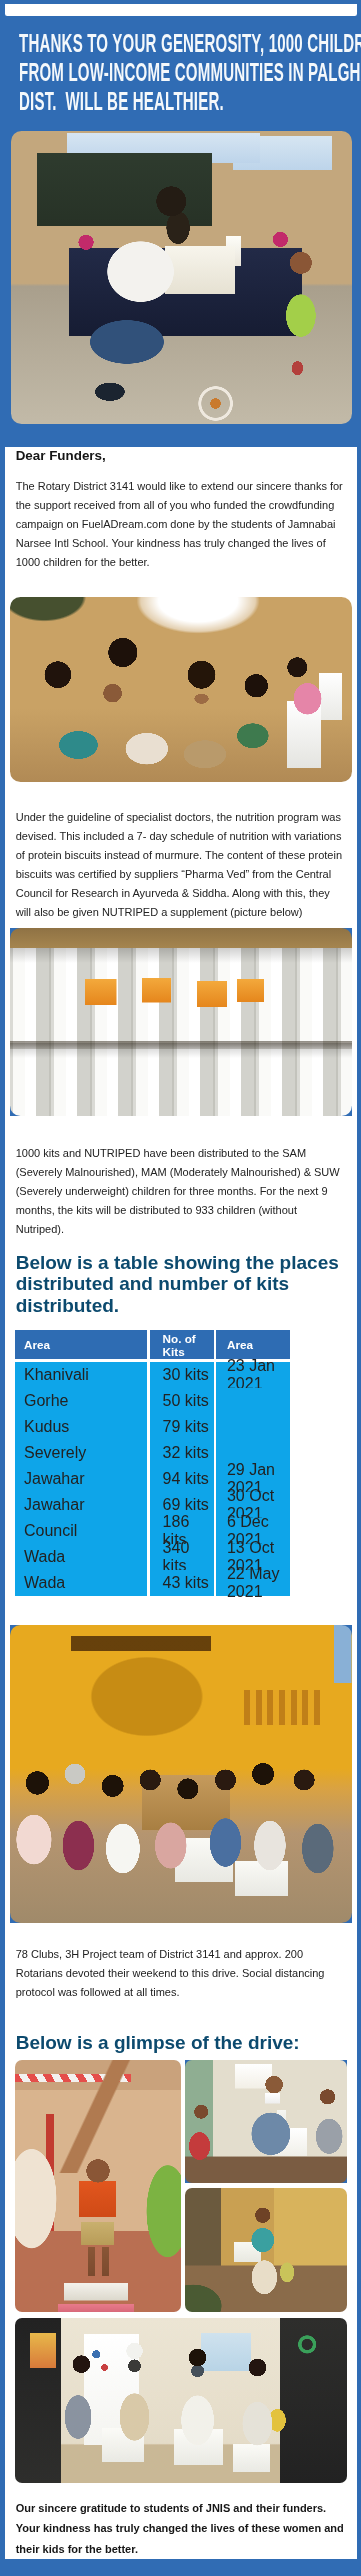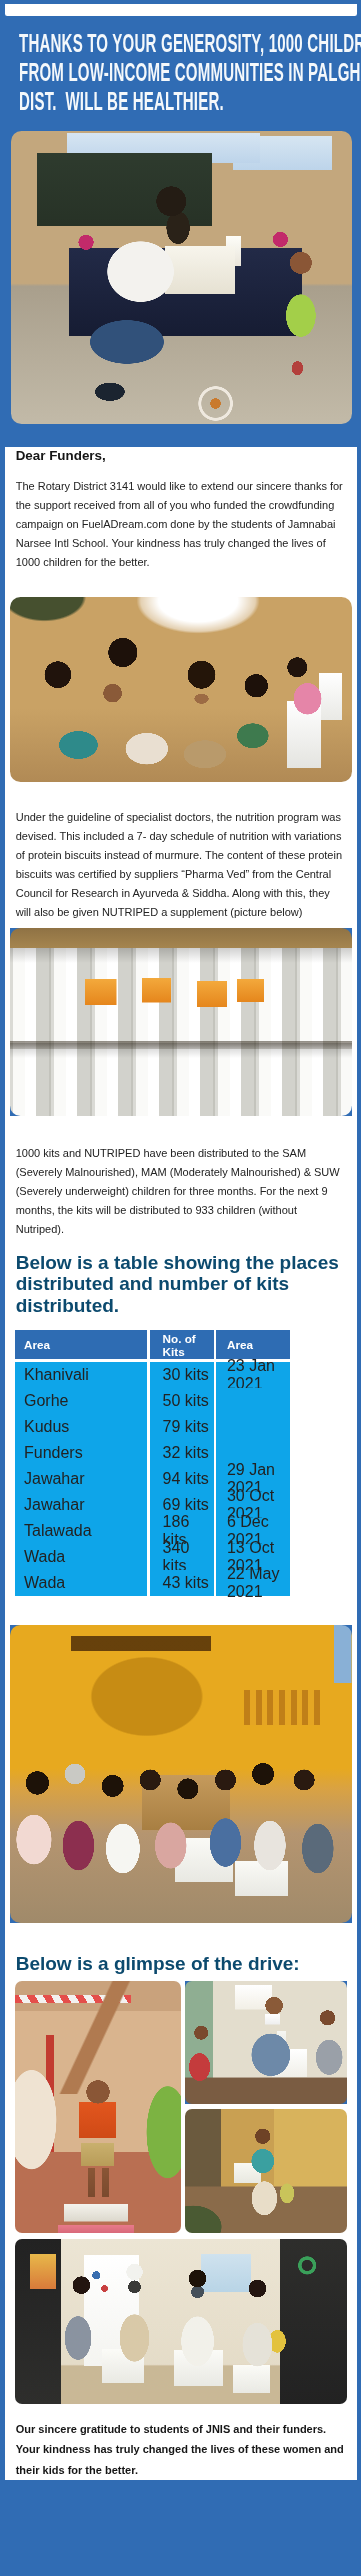--- a/index.html
+++ b/index.html
@@ -281,45 +281,46 @@
     <div class="t-body">
       <div class="td c-area">Khanivali</div>
       <div class="td c-kits">30 kits</div>
       <div class="td c-date">23 Jan 2021</div>
       <div class="td c-area">Gorhe</div>
       <div class="td c-kits">50 kits</div>
       <div class="td c-date"></div>
       <div class="td c-area">Kudus</div>
       <div class="td c-kits">79 kits</div>
       <div class="td c-date"></div>
-      <div class="td c-area">Funders</div>
+      <div class="td c-area">Severely</div>
       <div class="td c-kits">32 kits</div>
       <div class="td c-date"></div>
       <div class="td c-area">Jawahar</div>
       <div class="td c-kits">94 kits</div>
       <div class="td c-date">29 Jan 2021</div>
       <div class="td c-area">Jawahar</div>
       <div class="td c-kits">69 kits</div>
       <div class="td c-date">30 Oct 2021</div>
-      <div class="td c-area">Talawada</div>
+      <div class="td c-area">Council</div>
       <div class="td c-kits">186 kits</div>
       <div class="td c-date">6 Dec 2021</div>
       <div class="td c-area">Wada</div>
       <div class="td c-kits">340 kits</div>
       <div class="td c-date">13 Oct 2021</div>
       <div class="td c-area">Wada</div>
       <div class="td c-kits">43 kits</div>
       <div class="td c-date">22 May 2021</div>
     </div>
   </div>
 
   <div class="photo-frame frame-blue group-frame">
     <div class="photo ph-group"></div>
   </div>
 
+  <div class="para" style="margin-top:22px">78 Clubs, 3H Project team of District 3141 and approx. 200 Rotarians devoted their weekend to this drive. Social distancing protocol was followed at all times.</div>
 
   <div class="blue-heading" style="margin-top:30px">Below is a glimpse of the drive:</div>
 
   <div class="collage">
     <div class="photo-frame frame-white tall">
       <div class="photo photo-sm cl-left"></div>
     </div>
     <div class="photo-frame frame-blue">
       <div class="photo photo-sm cl-rtop"></div>
     </div>

